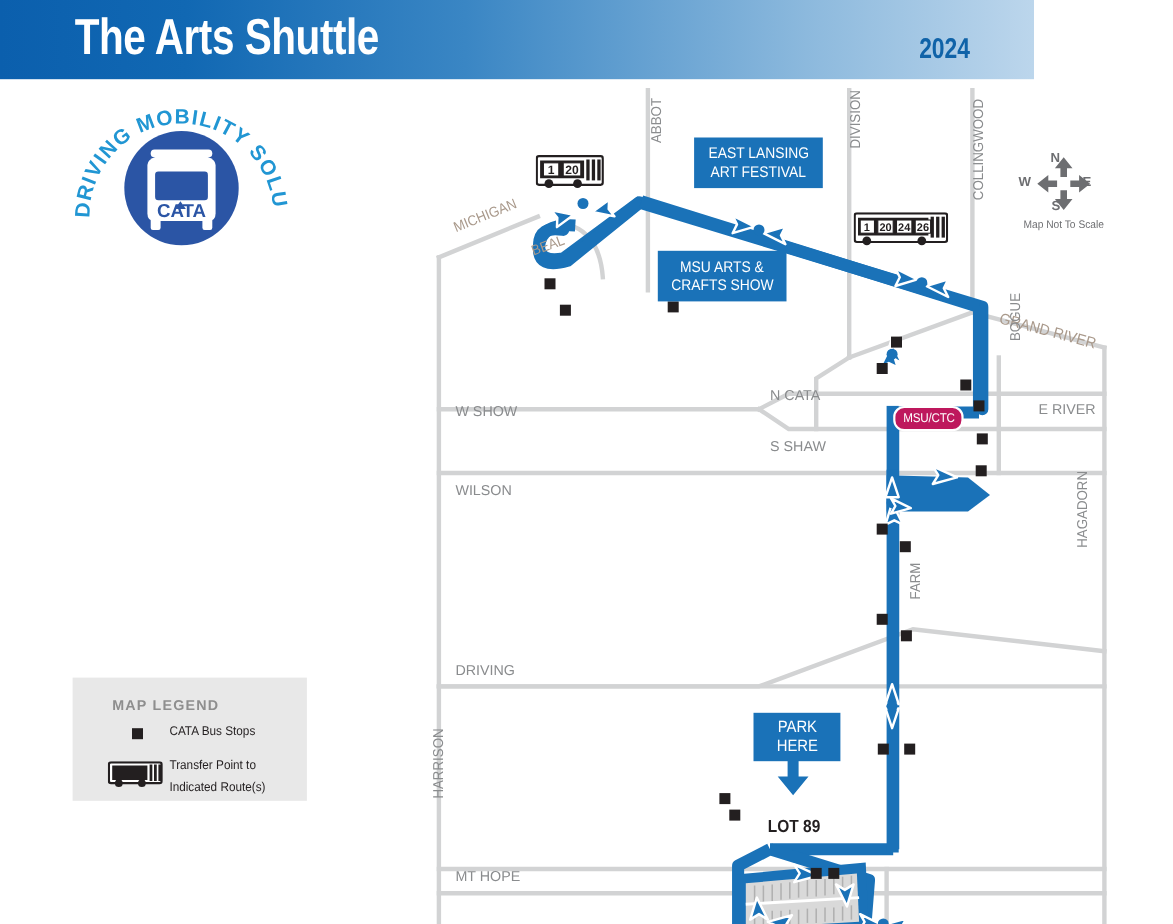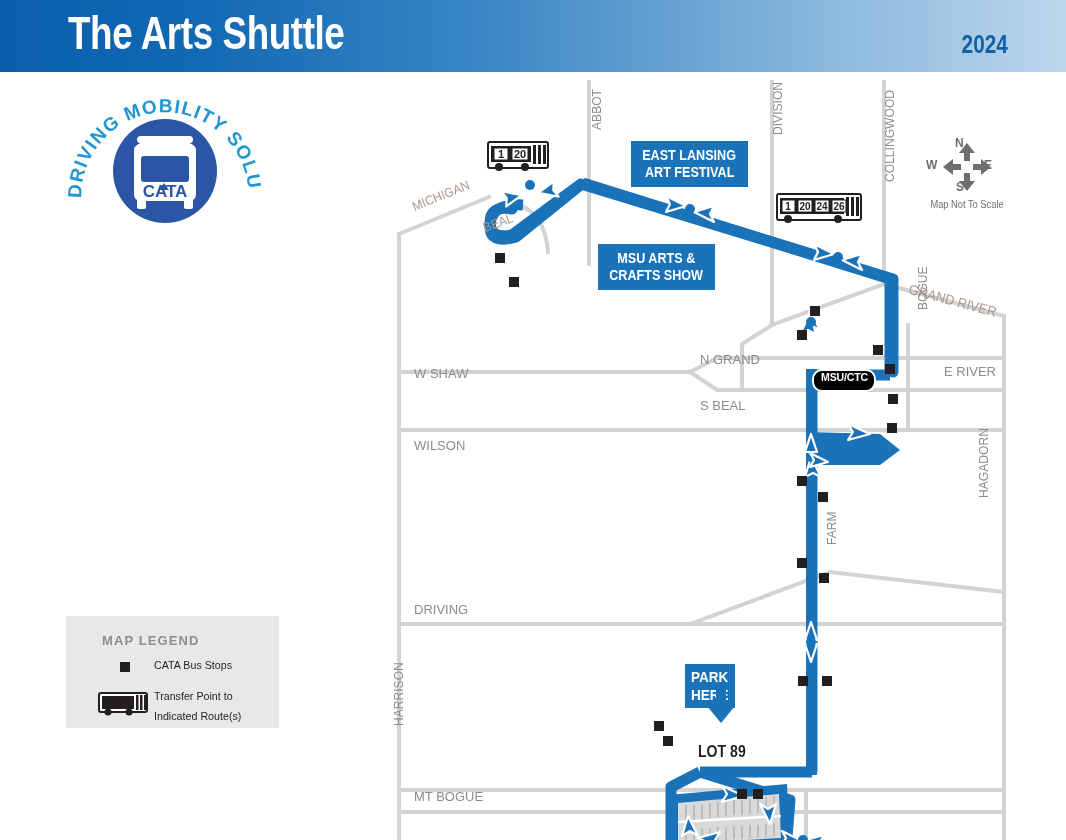--- a/index.html
+++ b/index.html
@@ -9,21 +9,21 @@
   body {
     width: 1066px; height: 840px;
     position: relative;
     overflow: hidden;
     font-family: "Liberation Sans", sans-serif;
   }
 
   
   #header {
     position: absolute; left: 0; top: 0;
-    width: 1066px; height: 72px;
+    width: 940px; height: 72px;
     background: linear-gradient(to right, #0b5fad 0%, #1168b3 18%, #3a86c4 45%, #8cb9dd 78%, #bcd6ec 100%);
   }
   #header-title {
     position: absolute; left: 68px; top: 9px;
     font-size: 46px;
     font-weight: bold;
     color: #ffffff;
     letter-spacing: -0.5px;
     transform: scaleX(0.80);
     transform-origin: left top;
@@ -92,50 +92,49 @@
     text-align: center; font-size: 10px; color: #6d6e71;
     transform: scaleX(0.93); transform-origin: center top;
     white-space: nowrap;
   }
 
   
   .callout {
     position: absolute;
     background: #1a72b8;
     color: #ffffff;
-    font-weight: bold;
+    font-weight: normal;
     text-align: center;
     display: flex; flex-direction: column;
     align-items: center; justify-content: center;
     line-height: 1.22;
-    margin-top: 16px;
   }
   #callout-elaf { left: 631px; top: 125px; width: 117px; height: 46px; font-size: 14px; }
   #callout-msuacs { left: 598px; top: 228px; width: 117px; height: 46px; font-size: 14px; }
-  #callout-park  { left: 685px; top: 648px; width: 50px;  height: 44px; font-size: 15px; }
+  #callout-park  { left: 685px; top: 648px; width: 79px;  height: 44px; font-size: 15px; }
   .callout span { display: block; transform: scaleX(0.90); white-space: nowrap; }
 
   
   .street {
     position: absolute;
     color: #8a8c8e;
     font-size: 13px;
     white-space: nowrap;
     transform-origin: left top;
   }
   .street.tan { color: #a9998b; }
 
   
   #msuctc {
     position: absolute; left: 812px; top: 369px;
     width: 60px; height: 19px;
-    background: #000000; border: 2px solid #ffffff;
+    background: #be185d; border: 2px solid #ffffff;
     border-radius: 10px;
-    color: #ffffff; font-size: 11.5px; font-weight: bold;
-    display:flex; justify-content:center;
+    color: #ffffff; font-size: 11.5px; font-weight: normal;
+    display:flex; align-items:center; justify-content:center;
     letter-spacing: -0.2px;
   }
   #msuctc span { transform: scaleX(0.92); }
 
   
   #lot89-label {
     position: absolute; left: 698px; top: 743px;
     font-size: 16px; font-weight: bold; color: #231f20;
     transform: scaleX(0.88); transform-origin: left top;
     white-space: nowrap;
@@ -354,30 +353,30 @@
 </svg>
 </div>
 
 <div class="street tan" style="left:410px; top:200px; transform: rotate(-22deg) scaleX(0.93);">MICHIGAN</div>
 <div class="street tan" style="left:481px; top:221px; transform: rotate(-20deg) scaleX(0.93);">BEAL</div>
 <div class="street" style="left:589px; top:130px; transform: rotate(-90deg) scaleX(0.93);">ABBOT</div>
 <div class="street" style="left:770px; top:135px; transform: rotate(-90deg) scaleX(0.93);">DIVISION</div>
 <div class="street" style="left:882px; top:182px; transform: rotate(-90deg) scaleX(0.93);">COLLINGWOOD</div>
 <div class="street tan" style="left:911px; top:281px; transform: rotate(15deg) scaleX(0.93); font-size:14px;">GRAND RIVER</div>
 <div class="street" style="left:915px; top:310px; transform: rotate(-90deg) scaleX(0.93);">BOGUE</div>
-<div class="street" style="left:414px; top:366px;">W SHAW</div>
-<div class="street" style="left:700px; top:352px;">N GRAND</div>
-<div class="street" style="left:700px; top:398px;">S BEAL</div>
+<div class="street" style="left:414px; top:366px;">W SHOW</div>
+<div class="street" style="left:700px; top:352px;">N CATA</div>
+<div class="street" style="left:700px; top:398px;">S SHAW</div>
 <div class="street" style="left:944px; top:364px;">E RIVER</div>
 <div class="street" style="left:414px; top:438px;text-align:right;">WILSON</div>
 <div class="street" style="left:414px; top:602px;">DRIVING</div>
 <div class="street" style="left:824px; top:545px; transform: rotate(-90deg) scaleX(0.93);">FARM</div>
 <div class="street" style="left:976px; top:498px; transform: rotate(-90deg) scaleX(0.93);">HAGADORN</div>
 <div class="street" style="left:391px; top:726px; transform: rotate(-90deg) scaleX(0.93);">HARRISON</div>
-<div class="street" style="left:414px; top:789px;">MT BOGUE</div>
+<div class="street" style="left:414px; top:789px;">MT HOPE</div>
 
 <div class="callout" id="callout-elaf">
   <span>EAST LANSING</span>
   <span>ART FESTIVAL</span>
 </div>
 <div class="callout" id="callout-msuacs">
   <span>MSU ARTS &amp;</span>
   <span>CRAFTS SHOW</span>
 </div>
 <div class="callout" id="callout-park">

